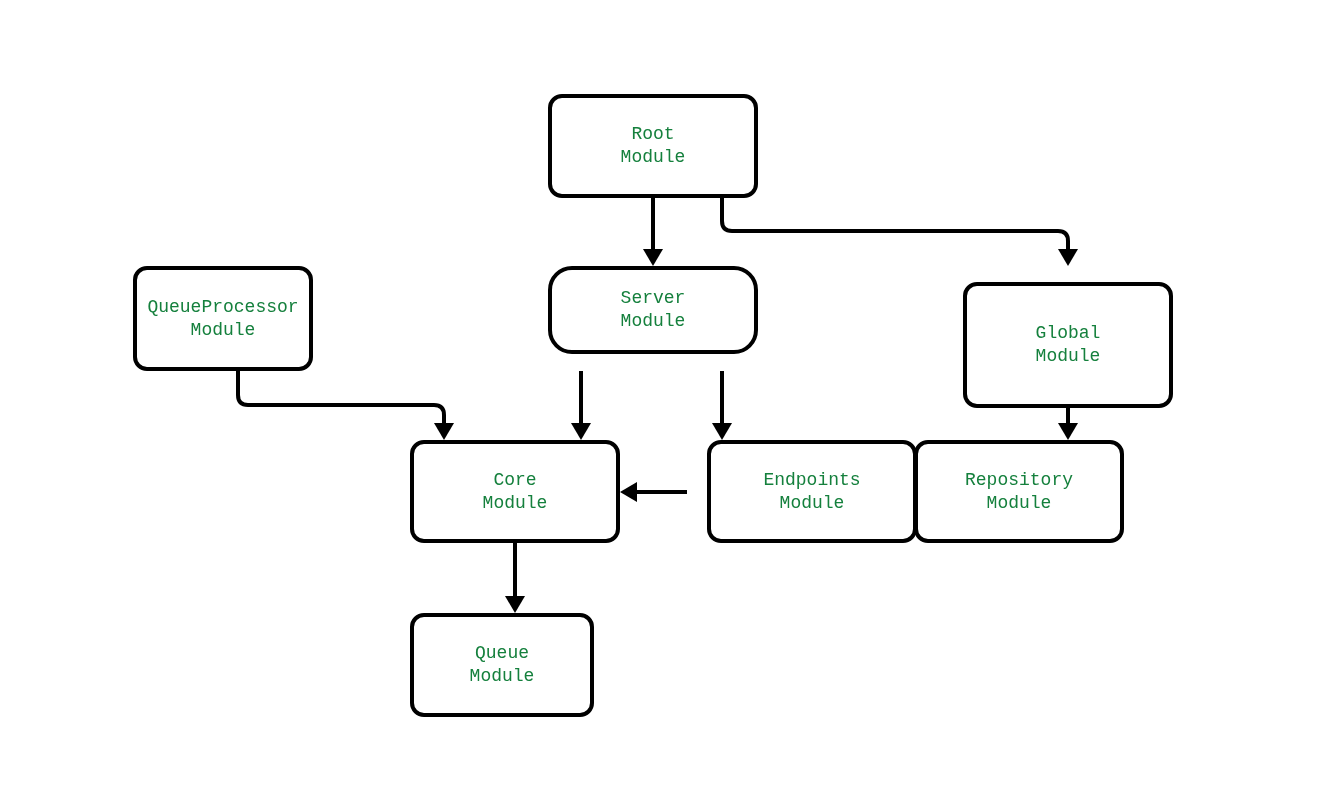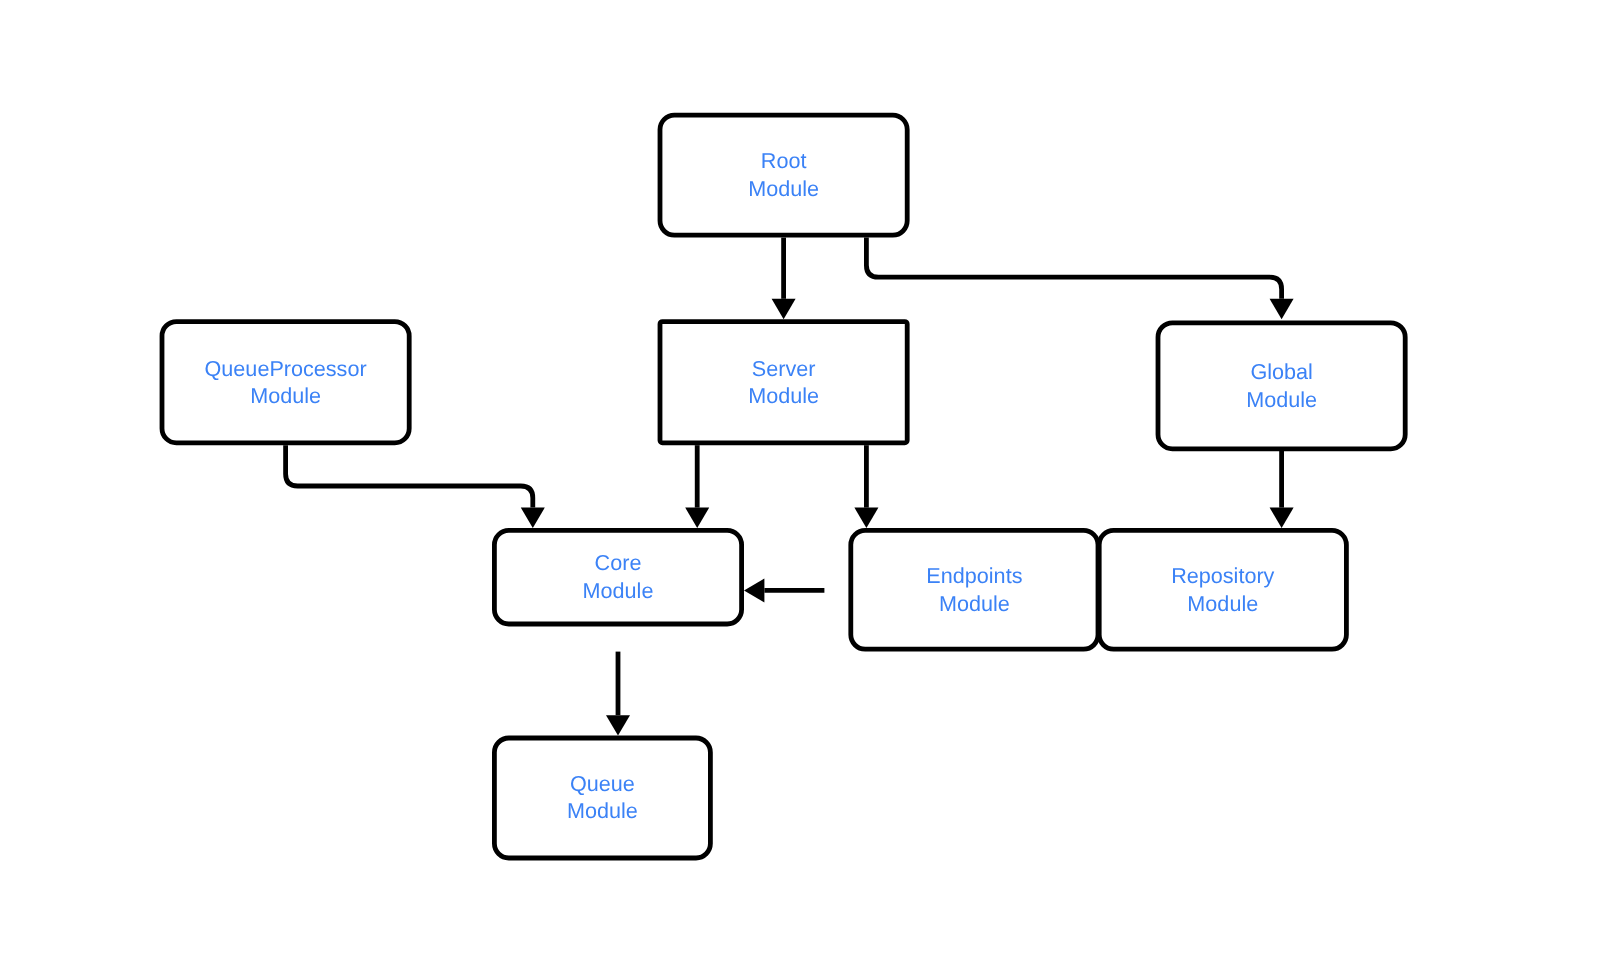--- a/index.html
+++ b/index.html
@@ -29,24 +29,24 @@
     background: #ffffff;
     border: 4px solid #000000;
     border-radius: 14px;
     display: flex;
     flex-direction: column;
     align-items: center;
     justify-content: center;
     z-index: 2;
   }
   .node-label-line {
-    font-family: Liberation Sans, sans-serif;
+    font-family: Liberation Mono, monospace;
     font-size: 18px;
     line-height: 23px;
-    color: #3b82f6;
+    color: #15803d;
     white-space: pre;
     letter-spacing: 0px;
     text-align: center;
   }
 </style>
 </head>
 <body>
 
 <div id="diagram-canvas">
 
@@ -82,33 +82,33 @@
       <g>
         <path d="M 515 543 L 515 596" fill="none" stroke="#000000" stroke-width="4" stroke-linecap="butt"></path>
         <polygon points="505,596 525,596 515,613" fill="#000000"></polygon>
       </g>
     </svg>
 
 <div class="node" style="left: 548px; top: 94px; width: 210px; height: 104px; border-color: rgb(0, 0, 0); border-width: 4px; border-radius: 14px;">
       <div class="node-label-line">Root</div>
       <div class="node-label-line">Module</div>
     </div>
-    <div class="node" style="left: 133px; top: 266px; width: 210px; height: 105px; border-color: rgb(0, 0, 0); border-width: 4px; border-radius: 14px;">
+    <div class="node" style="left: 133px; top: 266px; width: 180px; height: 105px; border-color: rgb(0, 0, 0); border-width: 4px; border-radius: 14px;">
       <div class="node-label-line">QueueProcessor</div>
       <div class="node-label-line">Module</div>
     </div>
-    <div class="node" style="left: 548px; top: 266px; width: 210px; height: 105px; border-color: rgb(0, 0, 0); border-width: 4px; border-radius: 4px;">
+    <div class="node" style="left: 548px; top: 266px; width: 210px; height: 88px; border-color: rgb(0, 0, 0); border-width: 4px; border-radius: 24px;">
       <div class="node-label-line">Server</div>
       <div class="node-label-line">Module</div>
     </div>
-    <div class="node" style="left: 963px; top: 267px; width: 210px; height: 109px; border-color: rgb(0, 0, 0); border-width: 4px; border-radius: 14px;">
+    <div class="node" style="left: 963px; top: 282px; width: 210px; height: 126px; border-color: rgb(0, 0, 0); border-width: 4px; border-radius: 14px;">
       <div class="node-label-line">Global</div>
       <div class="node-label-line">Module</div>
     </div>
-    <div class="node" style="left: 410px; top: 440px; width: 210px; height: 82px; border-color: rgb(0, 0, 0); border-width: 4px; border-radius: 14px;">
+    <div class="node" style="left: 410px; top: 440px; width: 210px; height: 103px; border-color: rgb(0, 0, 0); border-width: 4px; border-radius: 14px;">
       <div class="node-label-line">Core</div>
       <div class="node-label-line">Module</div>
     </div>
     <div class="node" style="left: 687px; top: 440px; width: 210px; height: 103px; border-color: rgb(0, 0, 0); border-width: 4px; border-radius: 14px; margin-left: 20px;">
       <div class="node-label-line">Endpoints</div>
       <div class="node-label-line">Module</div>
     </div>
     <div class="node" style="left: 914px; top: 440px; width: 210px; height: 103px; border-color: rgb(0, 0, 0); border-width: 4px; border-radius: 14px;">
       <div class="node-label-line">Repository</div>
       <div class="node-label-line">Module</div>

